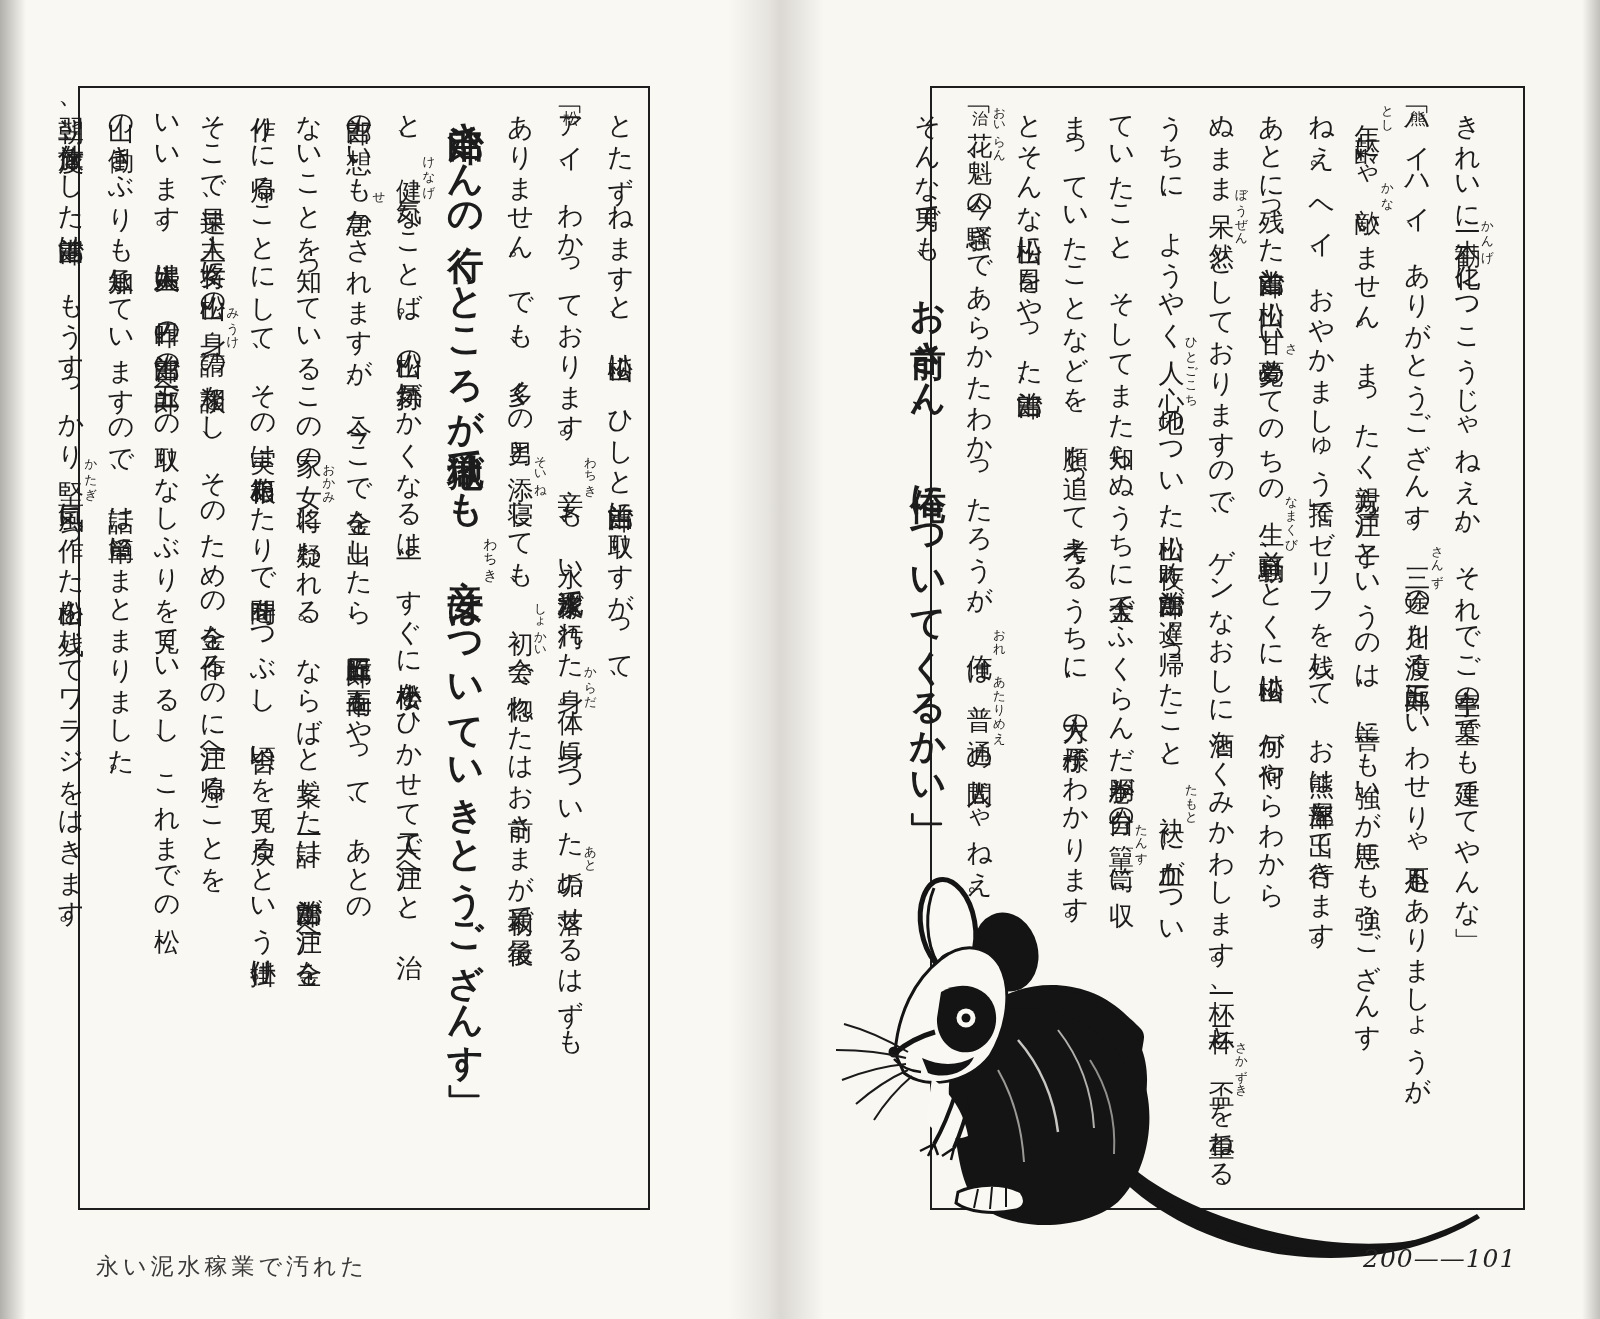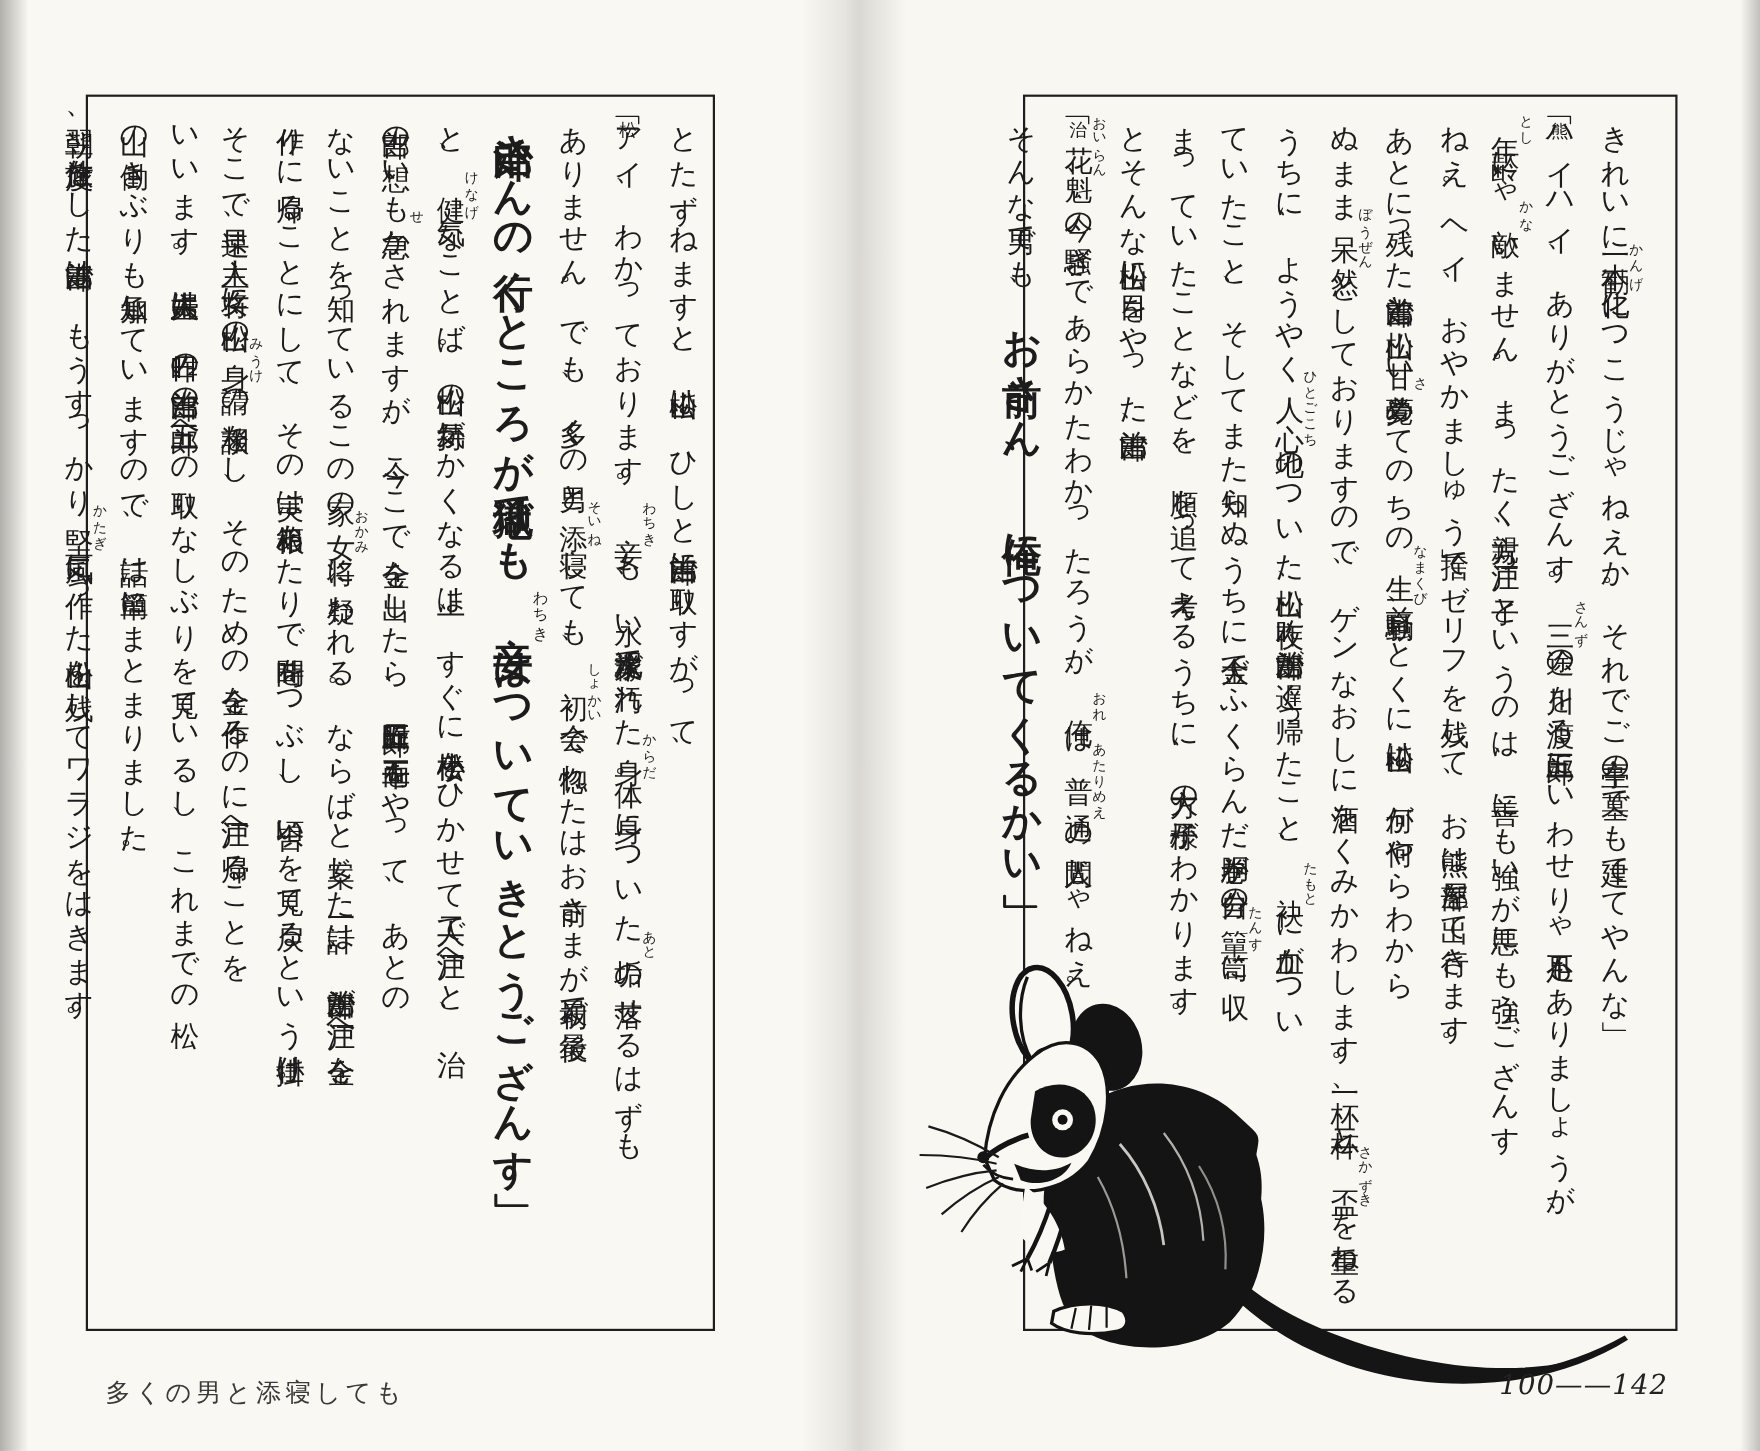--- a/index.html
+++ b/index.html
@@ -135,15 +135,15 @@
       <path d="M142,260 C137,280 132,294 126,308" stroke="#141414" stroke-width="4" fill="none"></path>
       <path d="M106,304 l-14,7 M106,304 l-6,12 M106,304 l4,11 M126,308 l-12,8 M126,308 l-3,12" stroke="#141414" stroke-width="2.5"></path>
     </g>
 
     <g>
       <path d="M130,352 C150,343 176,343 193,352 C199,360 197,368 188,370 C164,375 140,372 128,363 Z" fill="#faf8f3" stroke="#141414" stroke-width="3"></path>
       <path d="M150,349 L146,368 M164,347 L162,369 M178,347 L178,367" stroke="#141414" stroke-width="2"></path>
     </g>
   </svg>
 
-  <div class="caption">多くの男と添寝しても</div>
-  <div class="pageno">100——142</div>
+  <div class="caption">永い泥水稼業で汚れた</div>
+  <div class="pageno">200——101</div>
 </div>
 
 </body></html>

